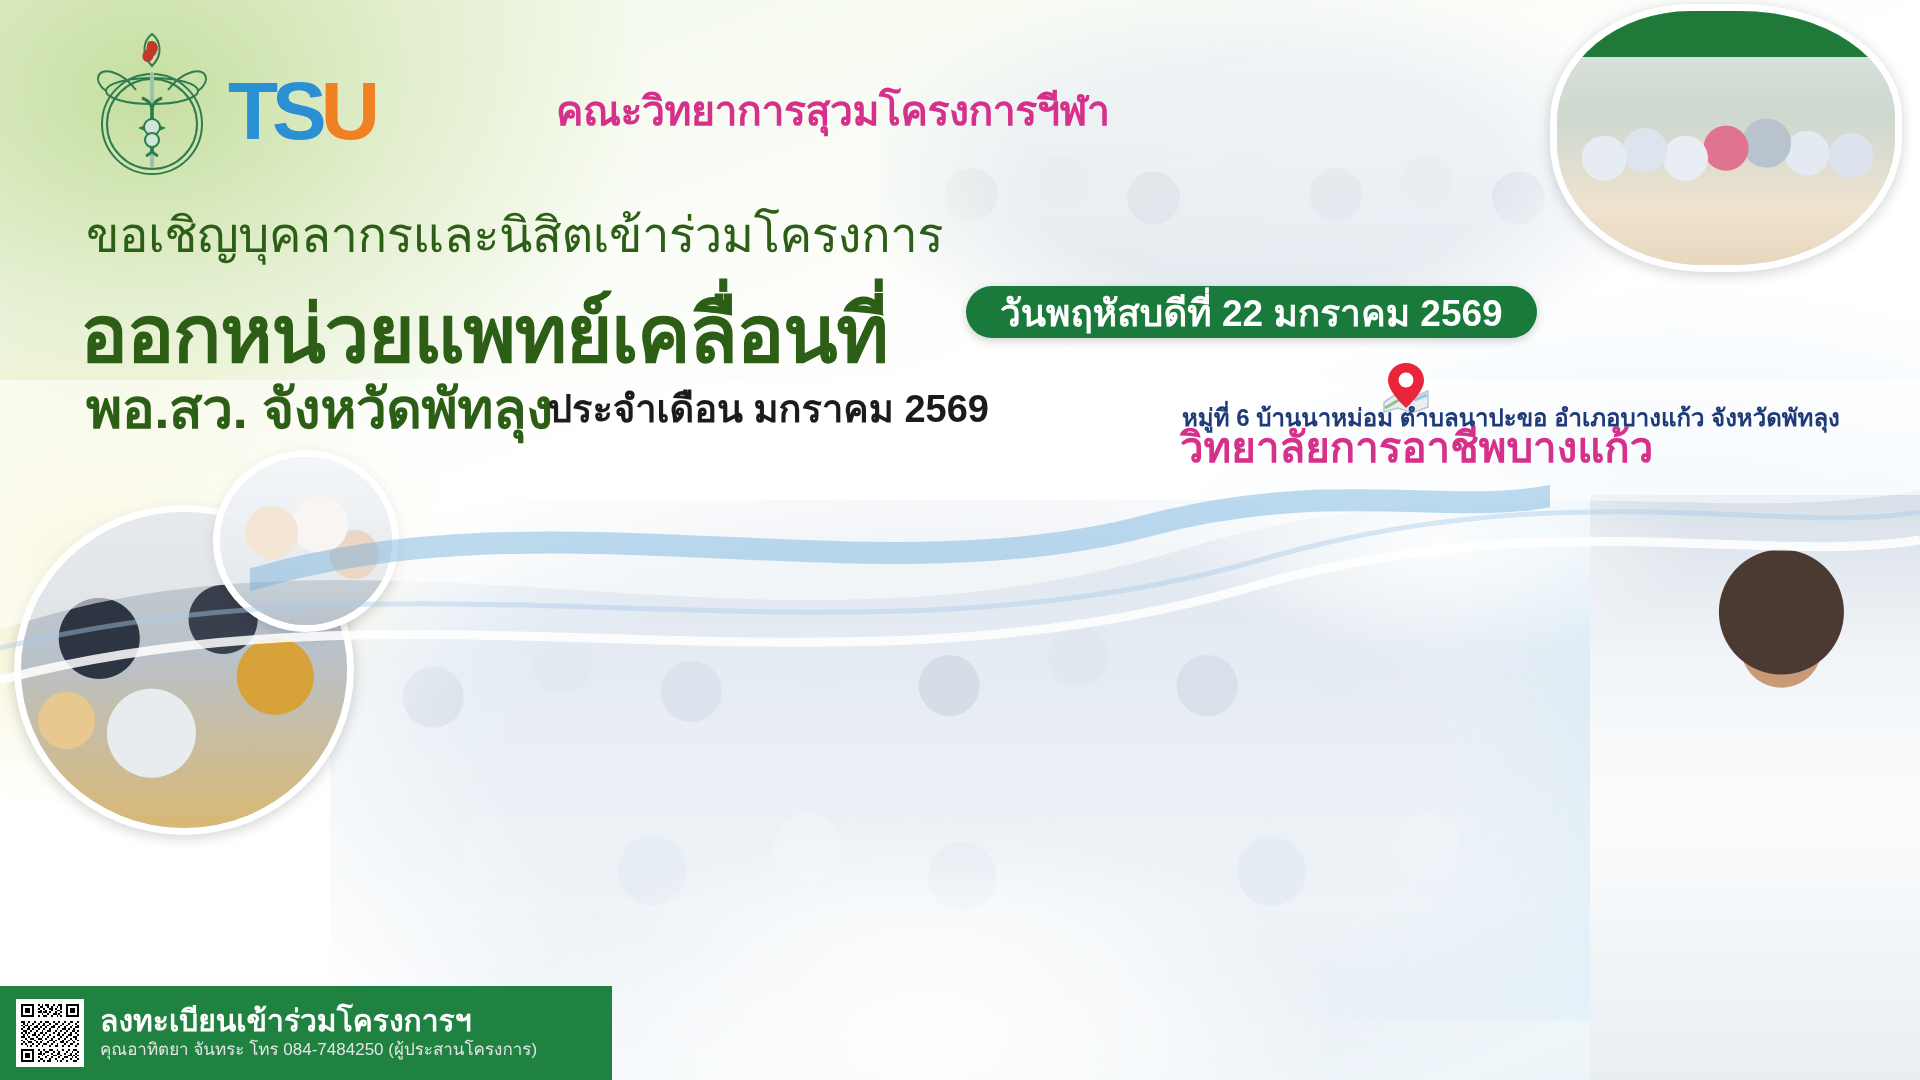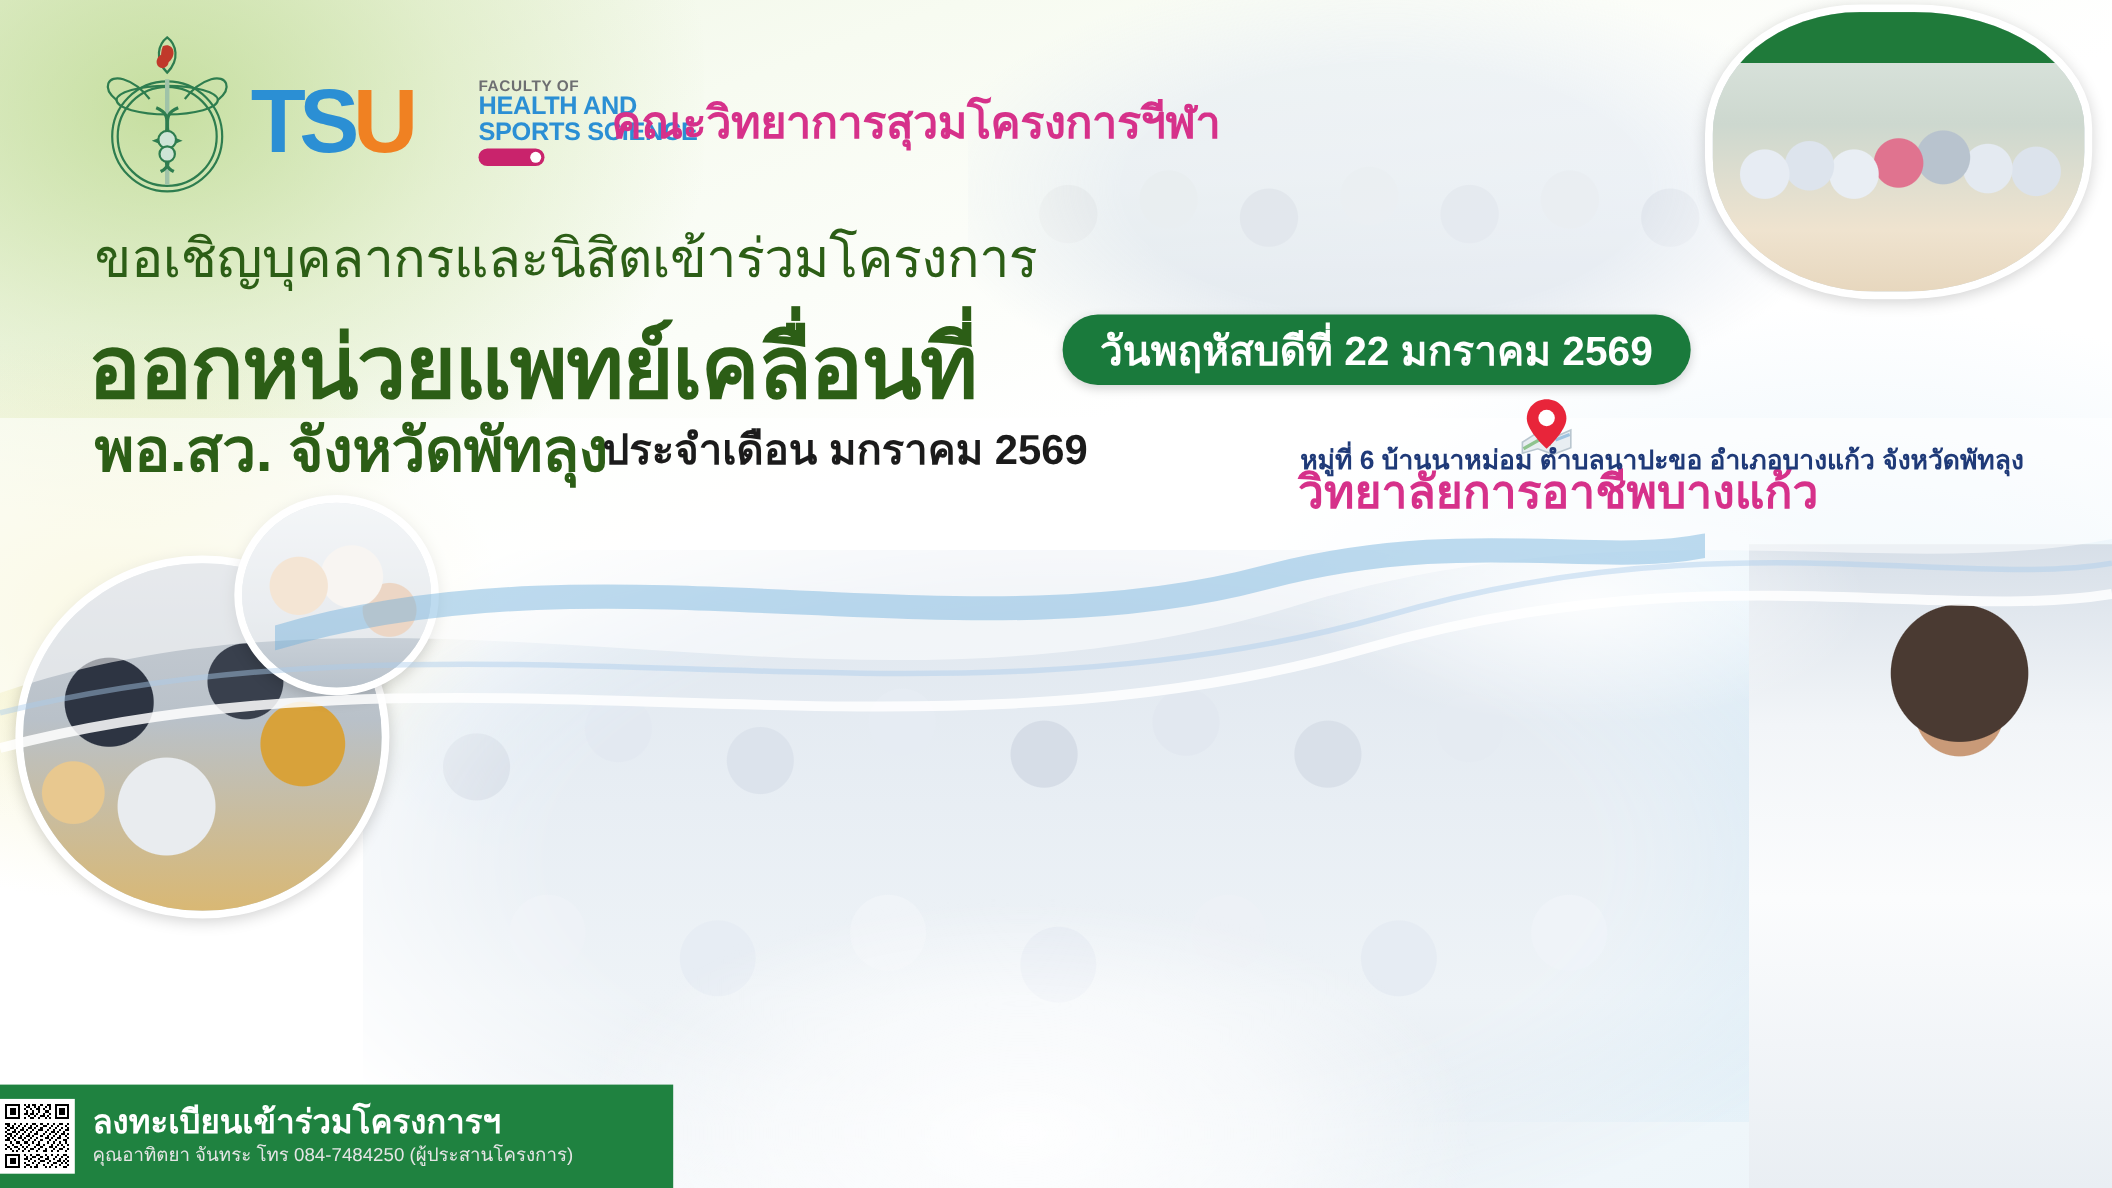--- a/index.html
+++ b/index.html
@@ -167,38 +167,38 @@
   }
   #headline-sub {
     left:86px; top:365px; font-size:55px; font-weight:bold; color:#2c5e16; letter-spacing:-.5px;
   }
   #month-label {
     left:548px; top:378px; font-size:38px; font-weight:bold; color:#1b1b1b;
   }
 
   
   #date-badge {
-    position:absolute; left:966px; top:286px; height:64px; padding:0 34px;
+    position:absolute; left:966px; top:286px; height:52px; padding:0 34px;
     background:#1a7a3c; border-radius:34px; display:flex; align-items:center;
     box-shadow:0 3px 10px rgba(0,0,0,.18);
   }
   #date-badge span { color:#fff; font-size:37px; font-weight:bold; white-space:nowrap; }
 
   
   #venue-row { position:absolute; left:1180px; top:362px; display:flex; align-items:center;flex-direction:column; }
   #map-pin-icon { width:58px; height:52px; margin-right:12px; }
   #venue-name { font-size:42px; font-weight:bold; color:#d6318a; white-space:nowrap; }
   #venue-address {
     left:1182px; top:398px; font-size:24px; font-weight:bold; color:#1f3a78;
   }
 
   
   #register-bar {
     position:absolute; left:0; bottom:0; width:612px; height:94px;
-    background:#1f8240; display:flex; align-items:center; 
+    background:#1f8240; display:flex; align-items:center; padding-left:16px;
   }
   #qr-code { width:68px; height:68px; background:#fff; padding:3px; flex:0 0 auto; }
   #register-text { margin-left:16px; }
   #register-title { color:#fff; font-size:30px; font-weight:bold; line-height:1.1; white-space:nowrap; }
   #register-contact { color:#e5e5e5; font-size:17px; line-height:1.3; white-space:nowrap; margin-top:2px; }
 </style>
 </head>
 <body>
 
 <div id="poster">
@@ -253,26 +253,20 @@
       <circle cx="70" cy="99" r="8" fill="#cfe5d6" stroke="#2e7d4f"></circle>
       <circle cx="70" cy="112" r="7" fill="#cfe5d6" stroke="#2e7d4f"></circle>
     </g>
     <path d="M66,14 C74,10 80,20 72,28 C66,34 62,24 66,14 Z" fill="#c0392b"></path>
     <path d="M64,22 C72,24 74,32 66,34 C60,34 58,26 64,22 Z" fill="#c0392b"></path>
   </svg>
 
   <div id="tsu-logo">
     <div class="tsu-letters">
       <span class="tsu-t">T</span><span class="tsu-s">S</span><span class="tsu-u">U</span>
-    </div>
-    <div class="tsu-fac">
-      <div class="l1">FACULTY OF</div>
-      <div class="l2">HEALTH AND</div>
-      <div class="l2">SPORTS SCIENCE</div>
-      <div class="pill"></div>
     </div>
   </div>
 
   <div class="t" id="faculty-title">คณะวิทยาการสุวมโครงการฯีฬา</div>
 
   <div class="t" id="headline-main">ออกหน่วยแพทย์เคลื่อนที่</div>
   <div class="t" id="invite-line">ขอเชิญบุคลากรและนิสิตเข้าร่วมโครงการ</div>
   <div class="t" id="headline-sub">พอ.สว. จังหวัดพัทลุง</div>
   <div class="t" id="month-label">ประจำเดือน มกราคม 2569</div>
 

